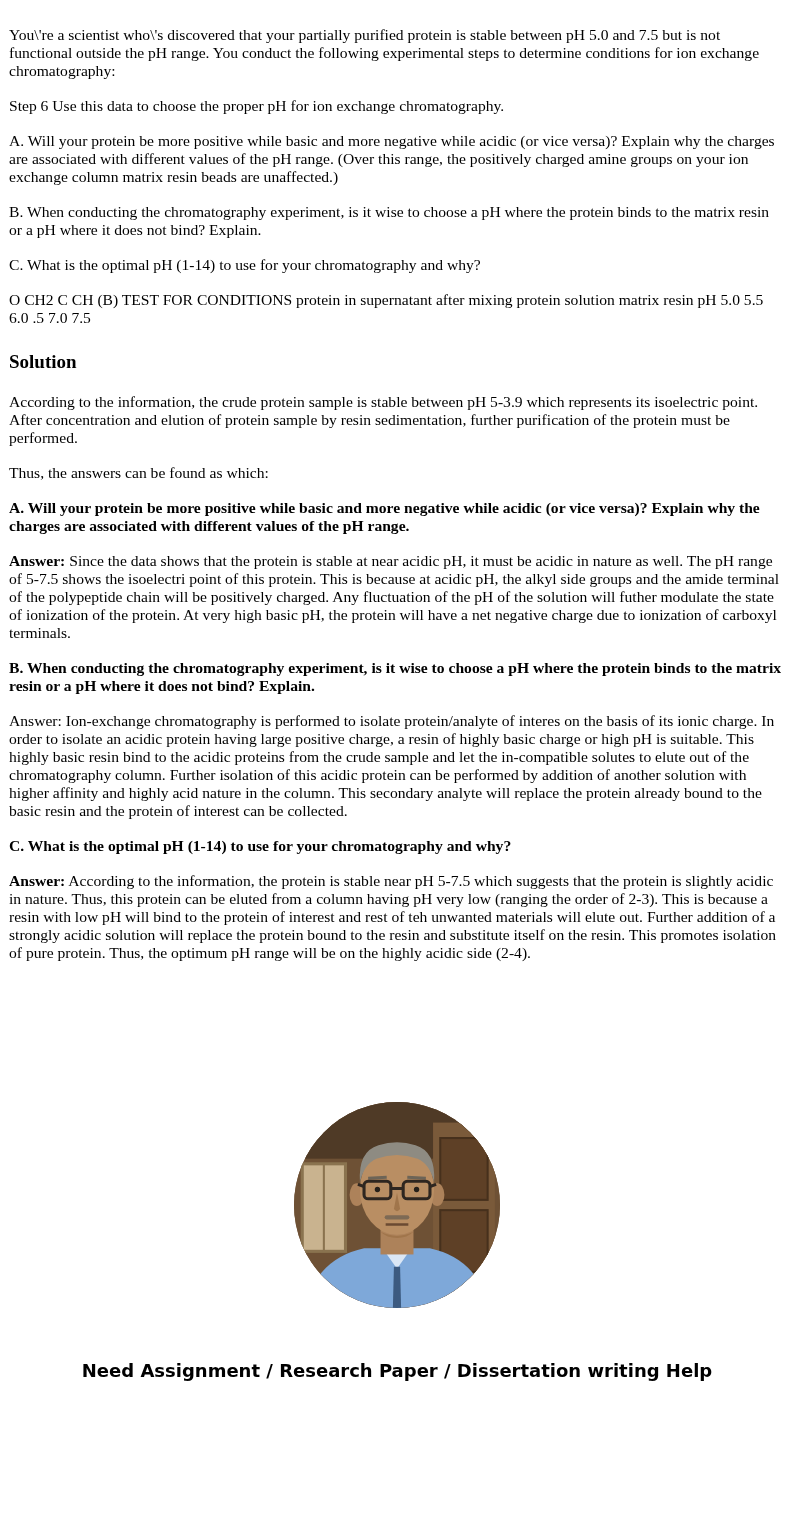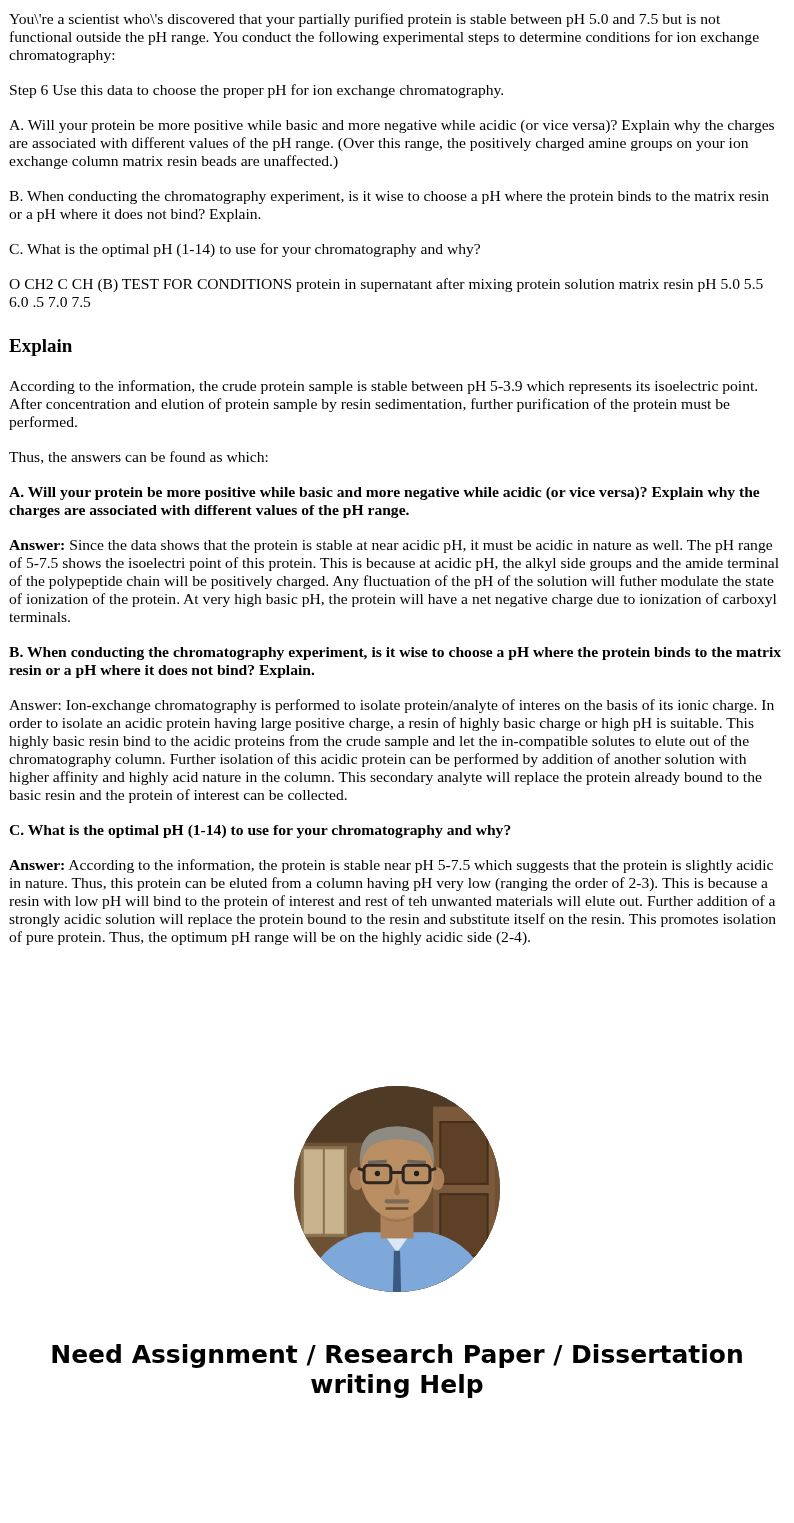--- a/index.html
+++ b/index.html
@@ -7,21 +7,21 @@
     padding: 0;
     background: #ffffff;
     color: #000000;
   }
   body {
     width: 794px;
     min-height: 1523px;
     font-family: "Liberation Serif", serif;
   }
   .doc {
-    padding: 10px 9px 0 9px;
+    padding: 26px 9px 0 9px;
     font-size: 15.6px;
     line-height: 18px;
   }
   .doc p {
     margin: 0 0 17px 0;
   }
   .bold { font-weight: bold; }
   h2.solution-heading {
     font-size: 19px;
     line-height: 22px;
@@ -36,21 +36,21 @@
     overflow: hidden;
     margin: 140px auto 0 auto;
     background: #6e5135;
   }
   .cta {
     margin: 48px auto 0 auto;
     width: 762px;
     text-align: center;
     font-family: "DejaVu Sans", sans-serif;
     font-weight: bold;
-    font-size: 25px;
+    font-size: 18px;
     line-height: 30px;
     color: #000000;
   }
   .cta .cta-heading { margin: 0; }
   .cta .cta-contact { margin: 0; }
 </style>
 </head>
 <body>
 
 <div class="doc">
@@ -58,21 +58,21 @@
   <p>You\'re a scientist who\'s discovered that your partially purified protein is stable between pH 5.0 and 7.5 but is not functional outside the pH range. You conduct the following experimental steps to determine conditions for ion exchange chromatography:</p>
 
   <p>Step 6 Use this data to choose the proper pH for ion exchange chromatography.</p>
 
   <p>A. Will your protein be more positive while basic and more negative while acidic (or vice versa)? Explain why the charges are associated with different values of the pH range. (Over this range, the positively charged amine groups on your ion exchange column matrix resin beads are unaffected.)</p>
   <p>B. When conducting the chromatography experiment, is it wise to choose a pH where the protein binds to the matrix resin or a pH where it does not bind? Explain.</p>
   <p>C. What is the optimal pH (1-14) to use for your chromatography and why?</p>
 
   <p>O CH2 C CH (B) TEST FOR CONDITIONS protein in supernatant after mixing protein solution matrix resin pH 5.0 5.5 6.0 .5 7.0 7.5</p>
 
-  <h2 class="solution-heading">Explain</h2>
+  <h2 class="solution-heading">Solution</h2>
 
   <p>According to the information, the crude protein sample is stable between pH 5-3.9 which represents its isoelectric point. After concentration and elution of protein sample by resin sedimentation, further purification of the protein must be performed.</p>
   <p>Thus, the answers can be found as which:</p>
 
   <p class="bold">A. Will your protein be more positive while basic and more negative while acidic (or vice versa)? Explain why the charges are associated with different values of the pH range.</p>
   <p>
     <span class="bold">Answer:</span>
     <span>Since the data shows that the protein is stable at near acidic pH, it must be acidic in nature as well. The pH range of 5-7.5 shows the isoelectri point of this protein. This is because at acidic pH, the alkyl side groups and the amide terminal of the polypeptide chain will be positively charged. Any fluctuation of the pH of the solution will futher modulate the state of ionization of the protein. At very high basic pH, the protein will have a net negative charge due to ionization of carboxyl terminals.</span>
   </p>
 

